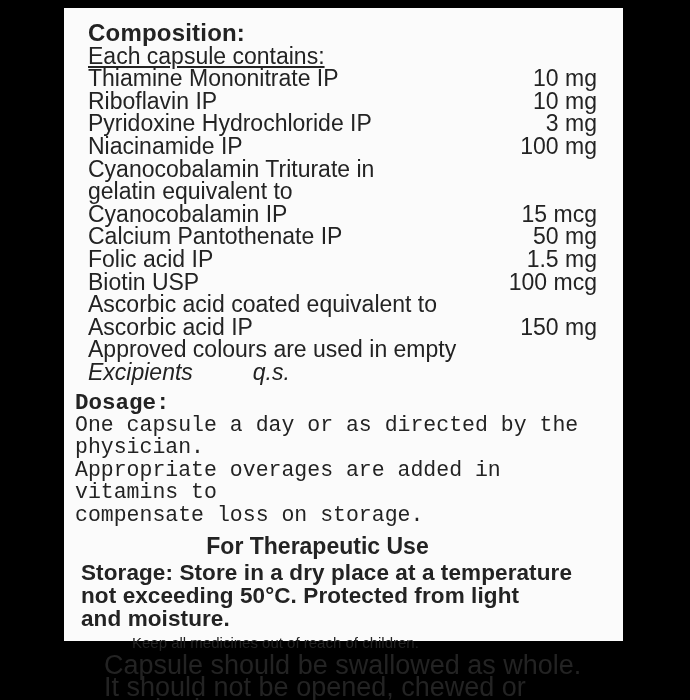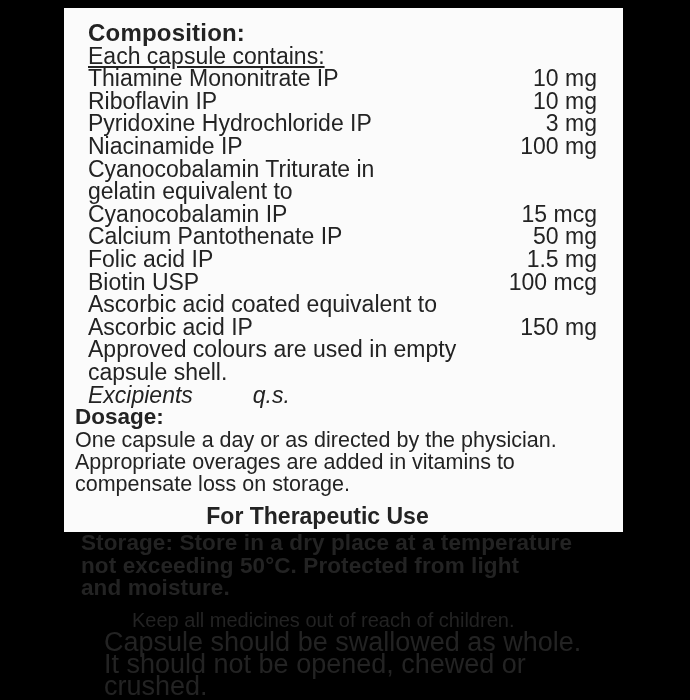--- a/index.html
+++ b/index.html
@@ -12,21 +12,21 @@
     background: #000000;
     overflow: hidden;
     font-family: "Liberation Sans", "DejaVu Sans", sans-serif;
     color: #232323;
   }
   .label-panel {
     position: absolute;
     left: 64px;
     top: 8px;
     width: 559px;
-    height: 524px;
+    height: 633px;
     background: #fbfbfb;
     box-sizing: border-box;
   }
   
   .composition {
     padding: 14px 26px 0 24px;
     font-size: 23px;
     line-height: 22.6px;
   }
   .comp-heading {
@@ -44,24 +44,26 @@
     justify-content: space-between;
     align-items: baseline;
     white-space: nowrap;
   }
   .comp-row .ing-name { text-align: left; }
   .comp-row .ing-value { text-align: right; }
   .excipients-row { white-space: nowrap; font-style: italic; }
   .excipients-row .qs { margin-left: 60px; }
   
   .dosage {
+    margin-top: 8px;
     padding-left: 11px;
     padding-right: 8px;
     font-size: 21.5px;
     line-height: 22.4px;
+    font-family: Liberation Mono, monospace;
   }
   .dosage-heading {
     font-weight: bold;
     font-size: 22.5px;
   }
   
   .therapeutic {
     margin-top: 8px;
     padding-right: 52px;
     text-align: center;
@@ -73,23 +75,23 @@
   .storage {
     margin-top: 4px;
     padding-left: 17px;
     font-weight: bold;
     font-size: 22.5px;
     line-height: 22.8px;
     letter-spacing: 0.1px;
   }
   
   .keep-line {
-    margin-top: 9px;
+    margin-top: 2px;
     padding-left: 68px;
-    font-size: 20px;
+    font-size: 15px;
     line-height: 22px;
   }
   .swallow-block {
     padding-left: 40px;
     font-size: 27px;
     line-height: 22px;
   }
 </style>
 </head>
 <body>
@@ -145,24 +147,20 @@
       <span class="ing-value"></span>
     </div>
     <div class="comp-row">
       <span class="ing-name">Ascorbic acid IP</span>
       <span class="ing-value">150 mg</span>
     </div>
     <div class="comp-row">
       <span class="ing-name">Approved colours are used in empty</span>
       <span class="ing-value"></span>
     </div>
-    <div class="comp-row">
-      <span class="ing-name">capsule shell.</span>
-      <span class="ing-value"></span>
-    </div>
 
     <div class="excipients-row">
       <span>Excipients</span><span class="qs">q.s.</span>
     </div>
   </div>
 
   <div class="dosage">
     <div class="dosage-heading">Dosage:</div>
     <div>One capsule a day or as directed by the physician.</div>
     <div>Appropriate overages are added in vitamins to</div>

